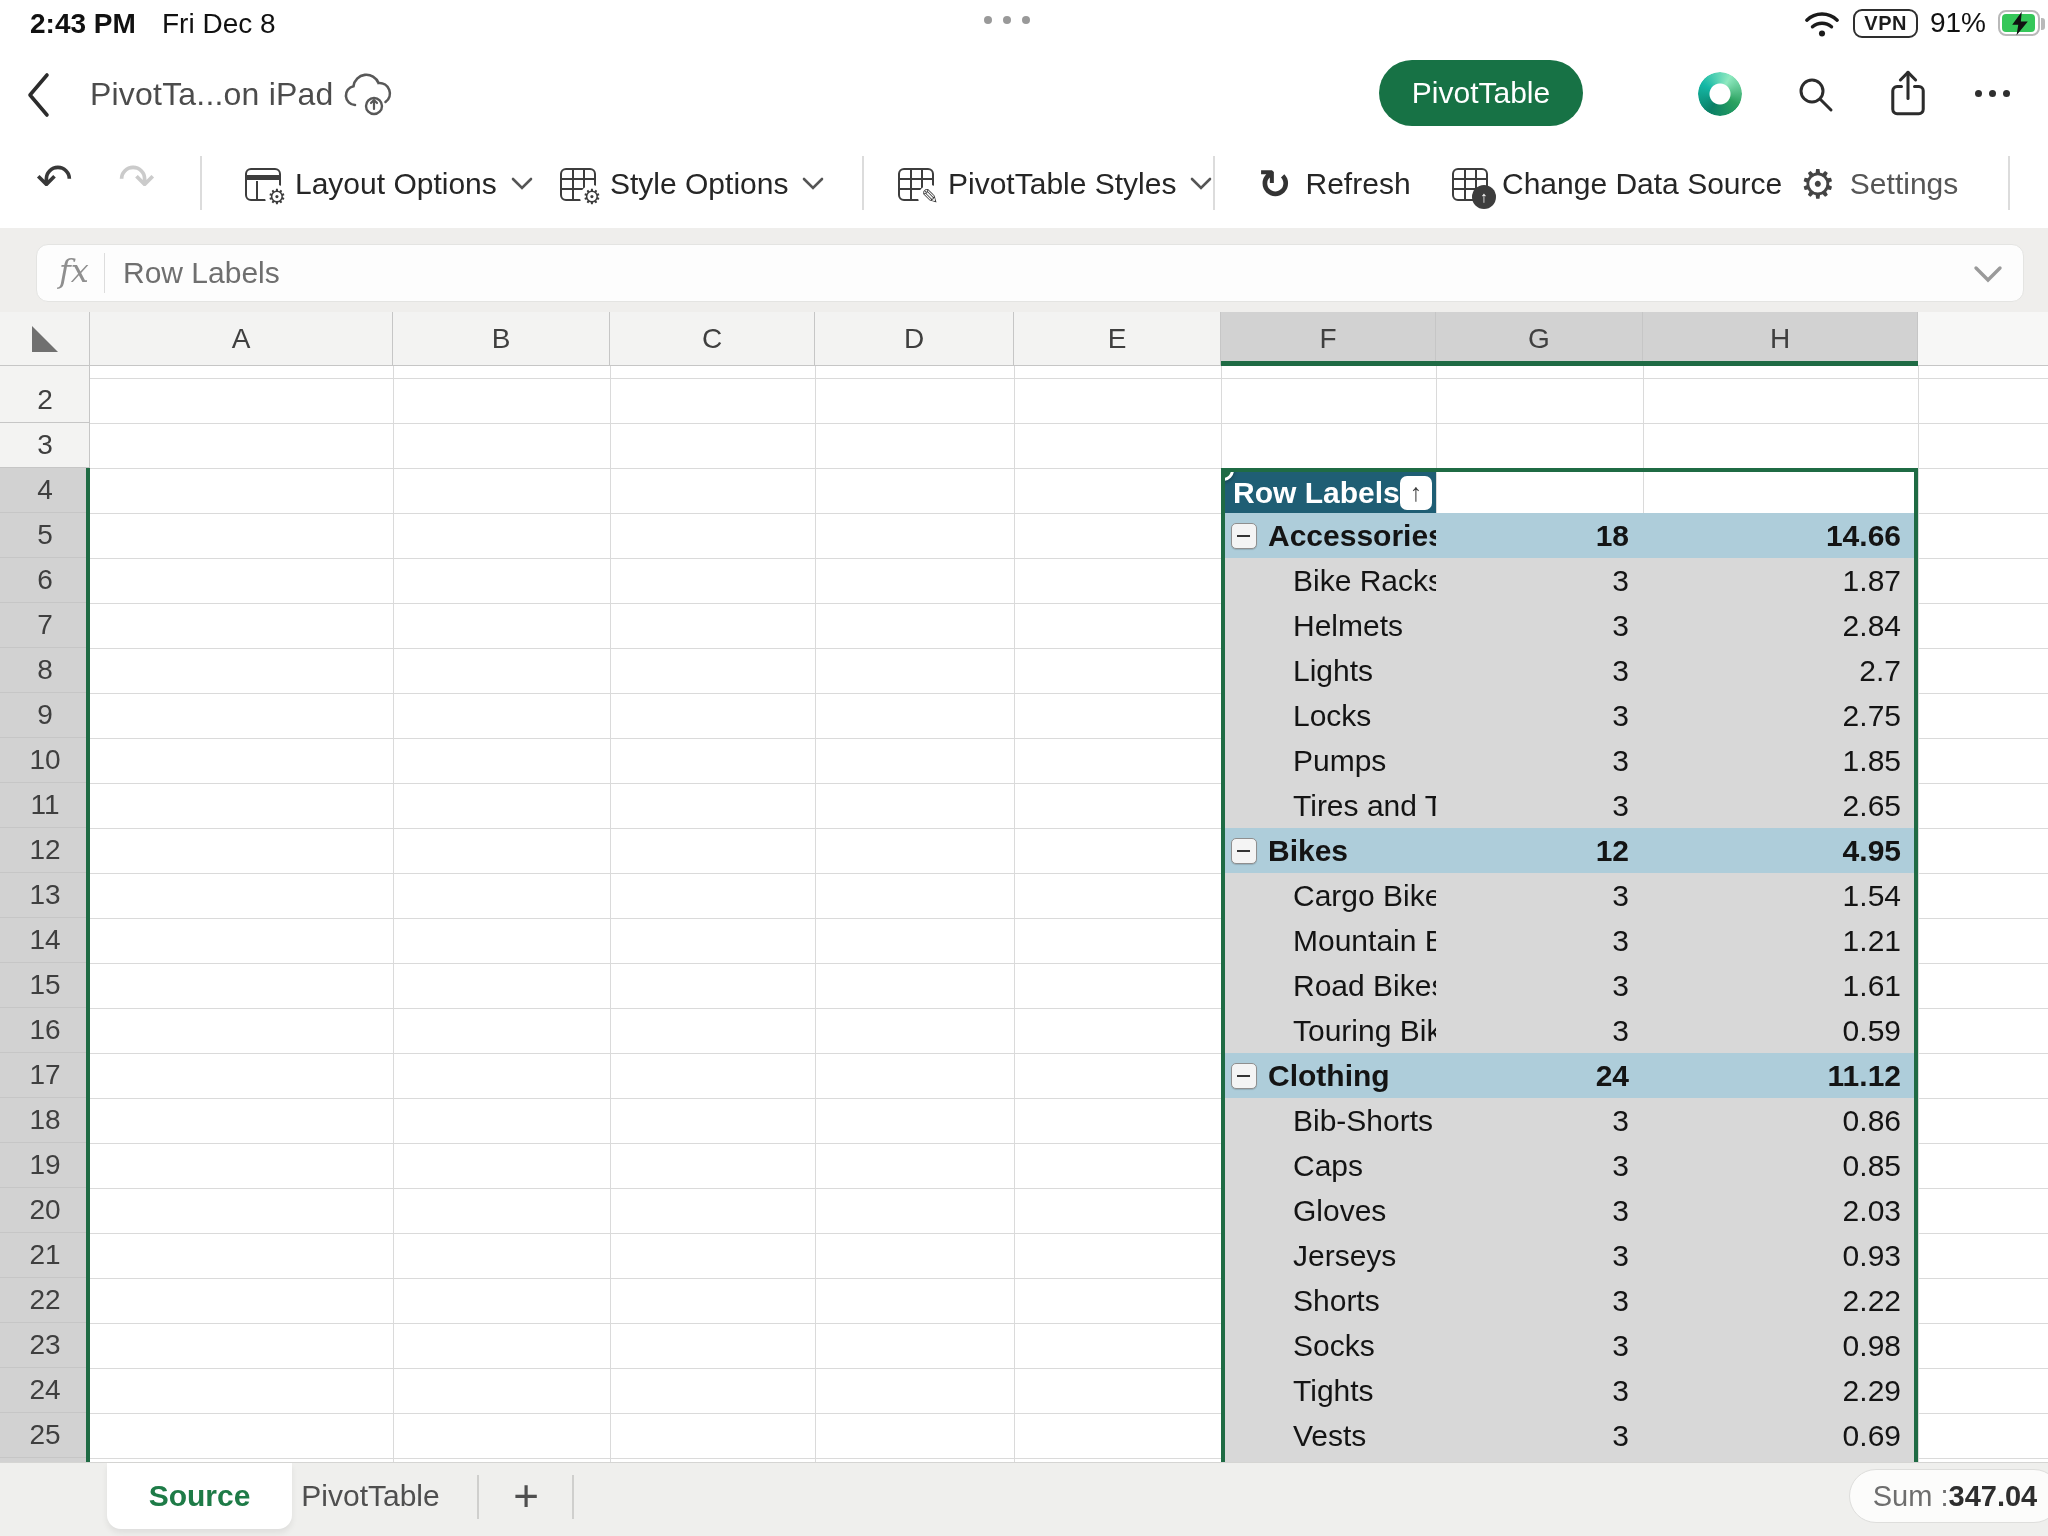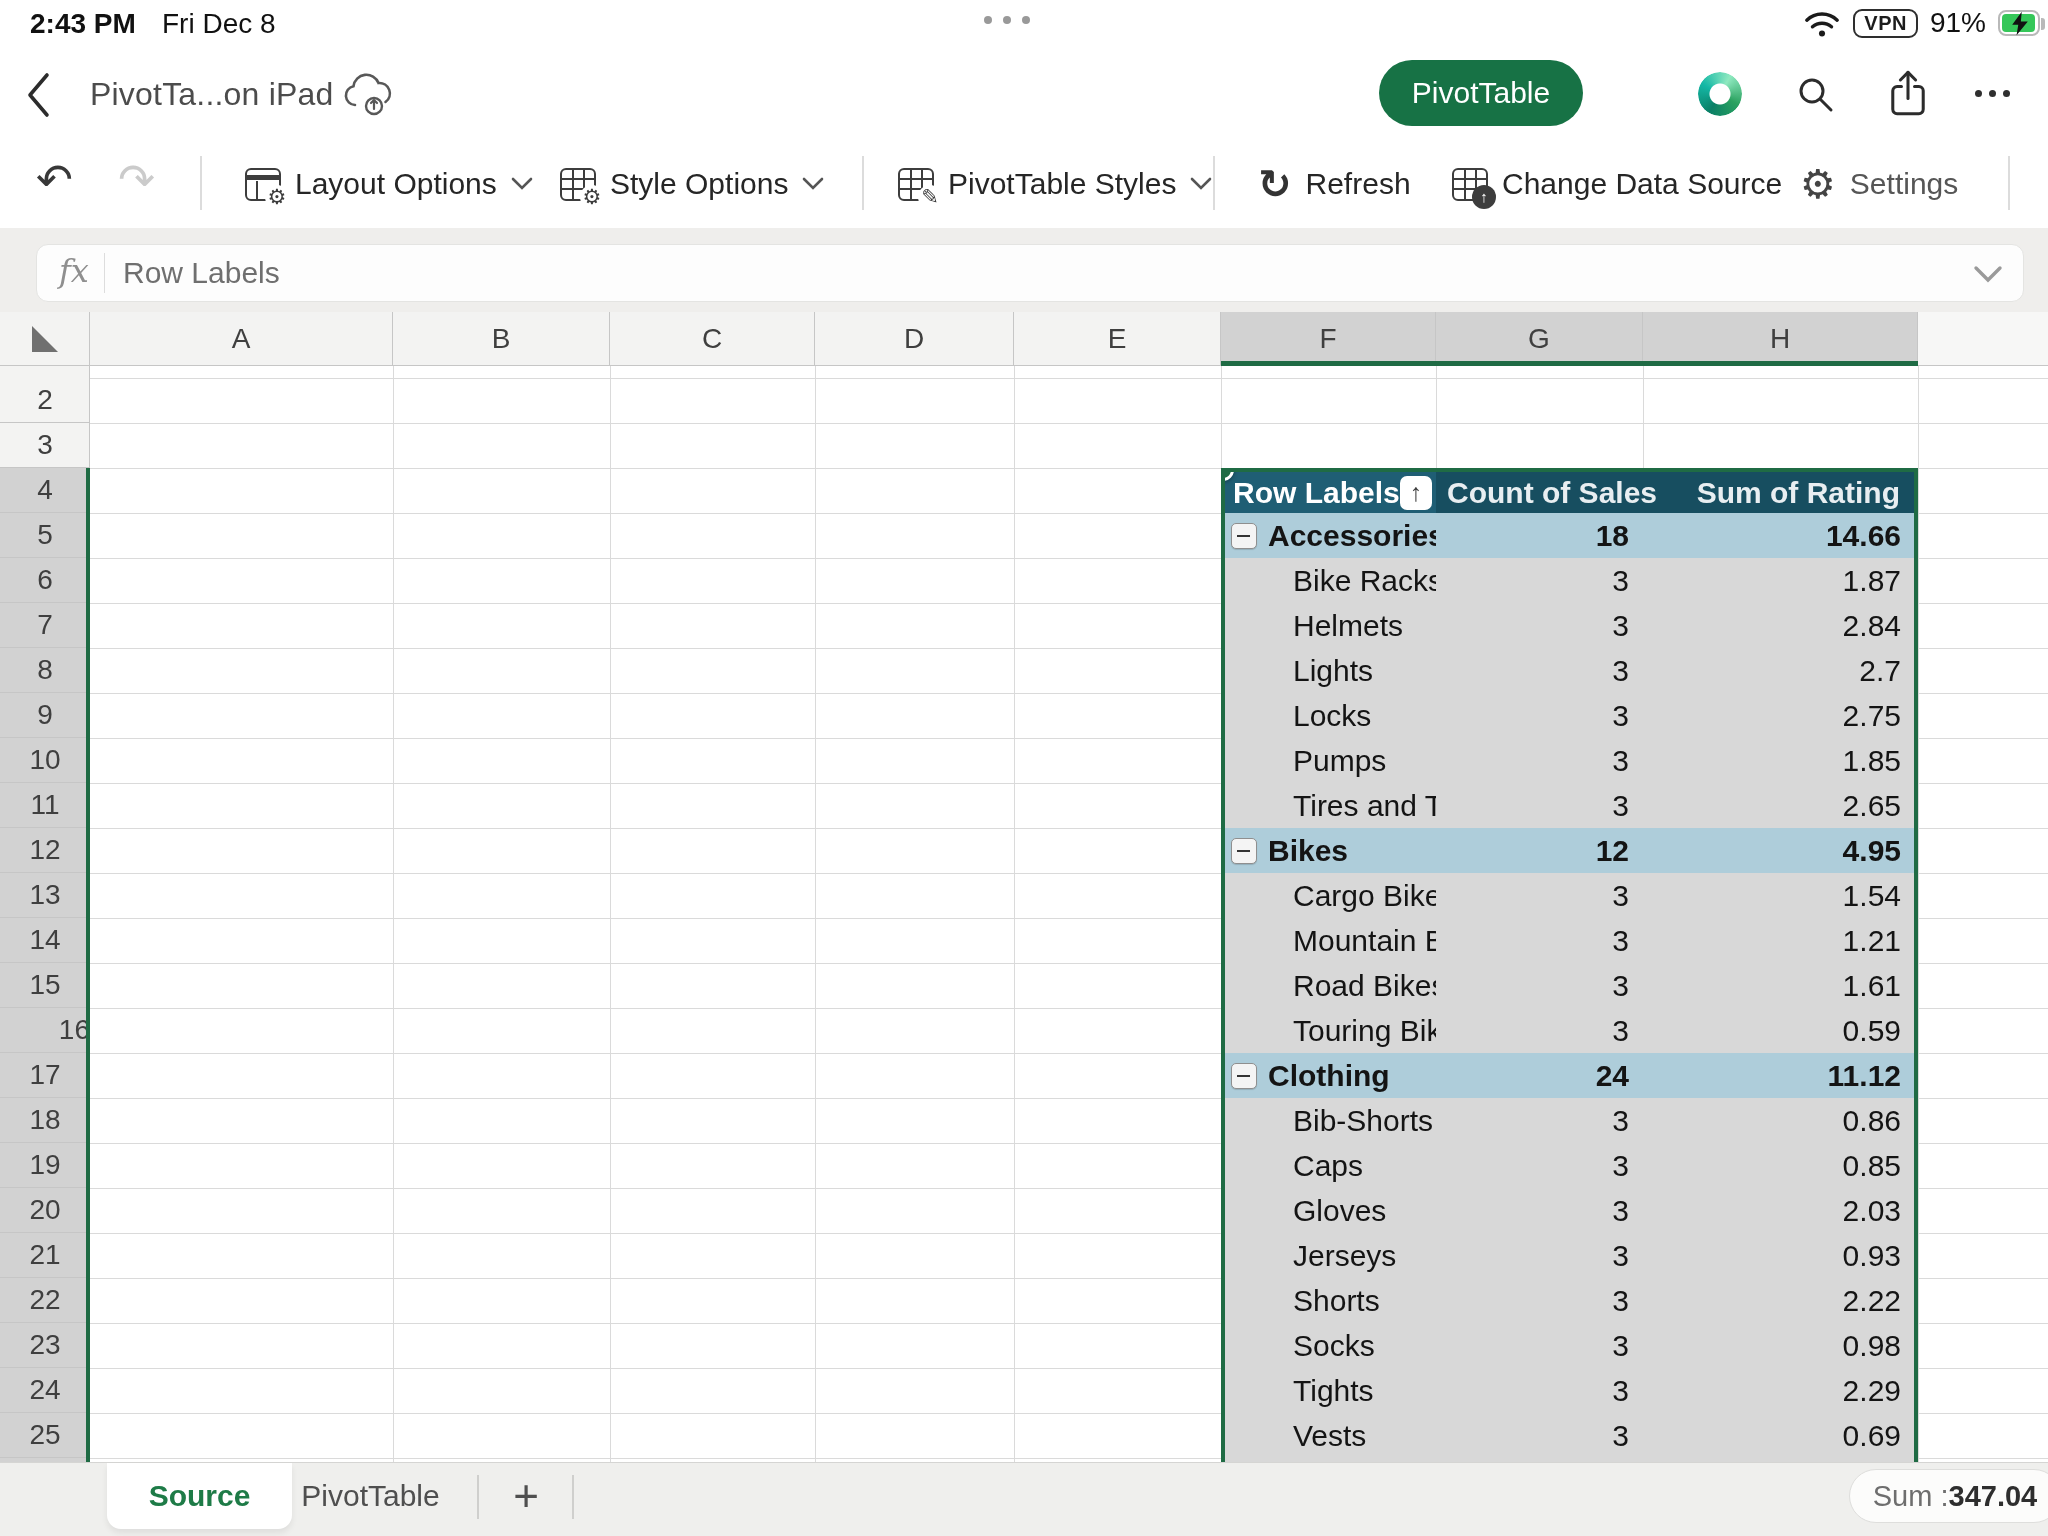--- a/index.html
+++ b/index.html
@@ -301,21 +301,21 @@
       <div class="row-h sel" style="position: absolute; top: 558px; height: 45px; line-height: 44px;">6</div>
       <div class="row-h sel" style="position: absolute; top: 603px; height: 45px; line-height: 44px;">7</div>
       <div class="row-h sel" style="position: absolute; top: 648px; height: 45px; line-height: 44px;">8</div>
       <div class="row-h sel" style="position: absolute; top: 693px; height: 45px; line-height: 44px;">9</div>
       <div class="row-h sel" style="position: absolute; top: 738px; height: 45px; line-height: 44px;">10</div>
       <div class="row-h sel" style="position: absolute; top: 783px; height: 45px; line-height: 44px;">11</div>
       <div class="row-h sel" style="position: absolute; top: 828px; height: 45px; line-height: 44px;">12</div>
       <div class="row-h sel" style="position: absolute; top: 873px; height: 45px; line-height: 44px;">13</div>
       <div class="row-h sel" style="position: absolute; top: 918px; height: 45px; line-height: 44px;">14</div>
       <div class="row-h sel" style="position: absolute; top: 963px; height: 45px; line-height: 44px;">15</div>
-      <div class="row-h sel" style="position: absolute; top: 1008px; height: 45px; line-height: 44px; text-align: right;">16</div>
+      <div class="row-h sel" style="position: absolute; top: 1008px; height: 45px; line-height: 44px;">16</div>
       <div class="row-h sel" style="position: absolute; top: 1053px; height: 45px; line-height: 44px;">17</div>
       <div class="row-h sel" style="position: absolute; top: 1098px; height: 45px; line-height: 44px;">18</div>
       <div class="row-h sel" style="position: absolute; top: 1143px; height: 45px; line-height: 44px;">19</div>
       <div class="row-h sel" style="position: absolute; top: 1188px; height: 45px; line-height: 44px;">20</div>
       <div class="row-h sel" style="position: absolute; top: 1233px; height: 45px; line-height: 44px;">21</div>
       <div class="row-h sel" style="position: absolute; top: 1278px; height: 45px; line-height: 44px;">22</div>
       <div class="row-h sel" style="position: absolute; top: 1323px; height: 45px; line-height: 44px;">23</div>
       <div class="row-h sel" style="position: absolute; top: 1368px; height: 45px; line-height: 44px;">24</div>
       <div class="row-h sel" style="position: absolute; top: 1413px; height: 45px; line-height: 44px;">25</div>
       <div class="row-h sel" style="position: absolute; top: 1458px; height: 4px; border-bottom: none;"></div>
@@ -359,24 +359,20 @@
   <div class="abs green-underline"></div>
   <div class="abs green-rowstrip"></div>
 
   <div class="abs pivot">
     <span class="handle"></span>
     <div class="p-hdr">
       <div class="lcell">
         <span>Row Labels</span>
         <span class="sort-btn">↑</span>
       </div>
-      <div class="rcell">
-        <span class="c1">Count of Sales</span>
-        <span class="c2">Sum of Rating</span>
-      </div>
     </div>
     <div id="pivot-body" style="display:flex;flex-direction:column;flex:1">
         <div class="p-row subtotal">
           <div class="lab">
             <div class="minus-box"></div>
             <span>Accessories</span>
           </div>
           <div class="cnt">18</div>
           <div class="rat">14.66</div>
         </div>

